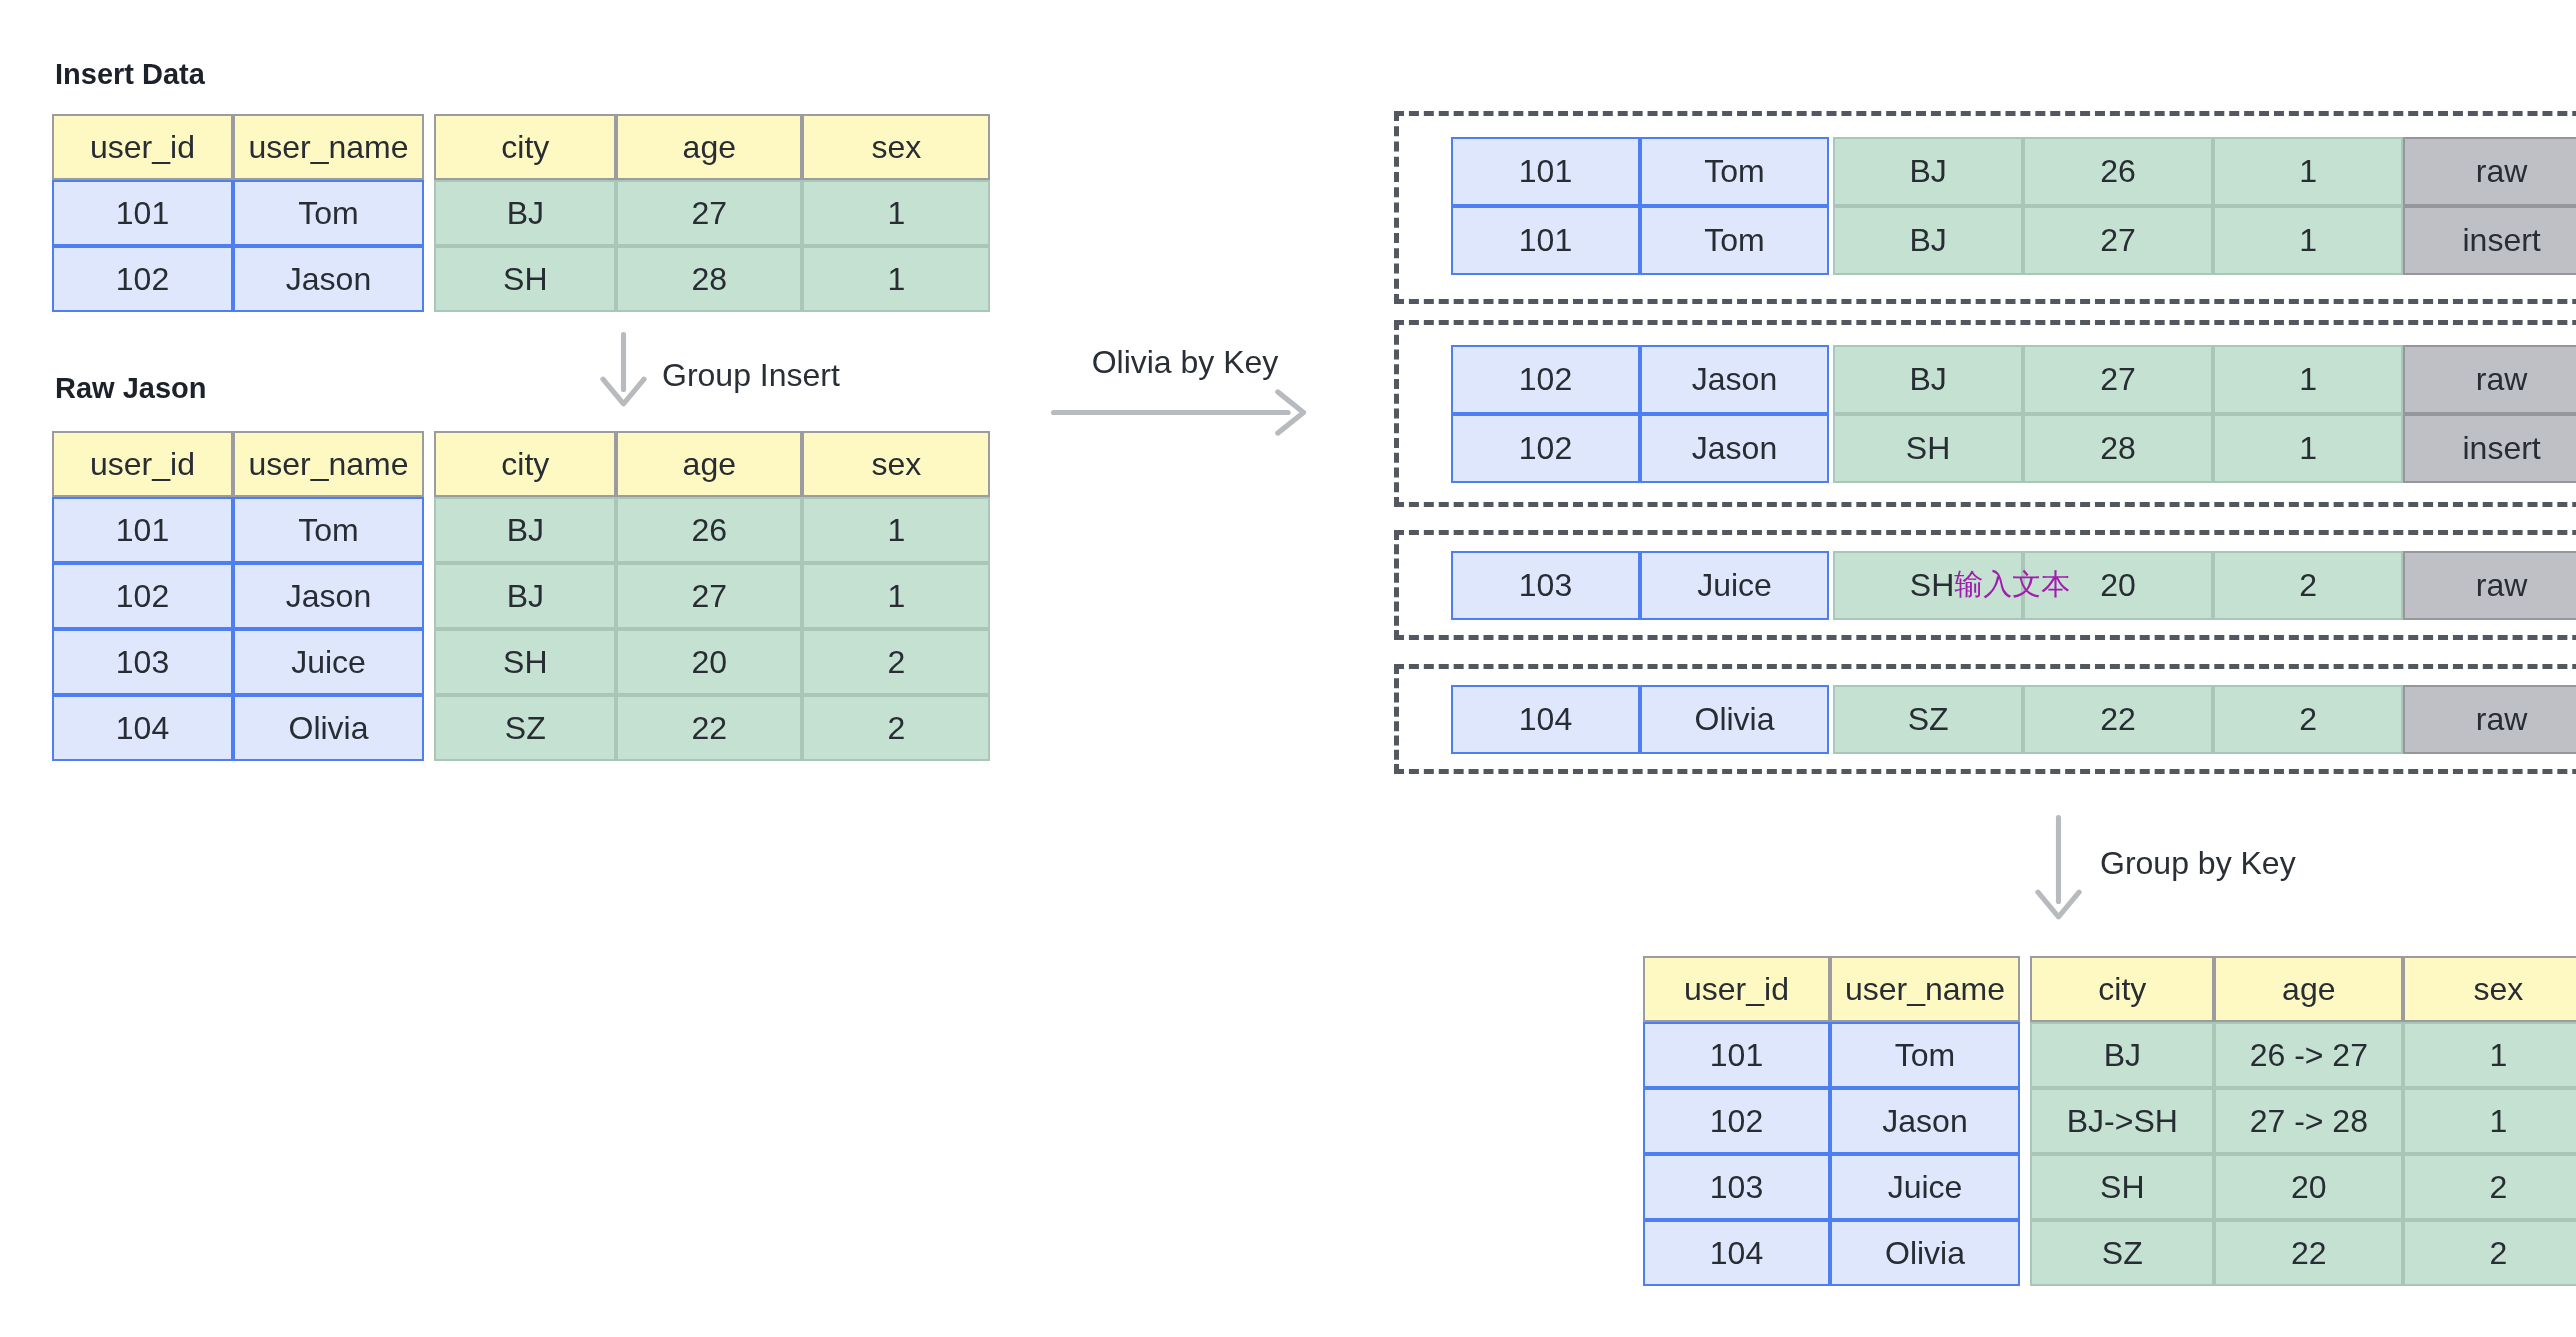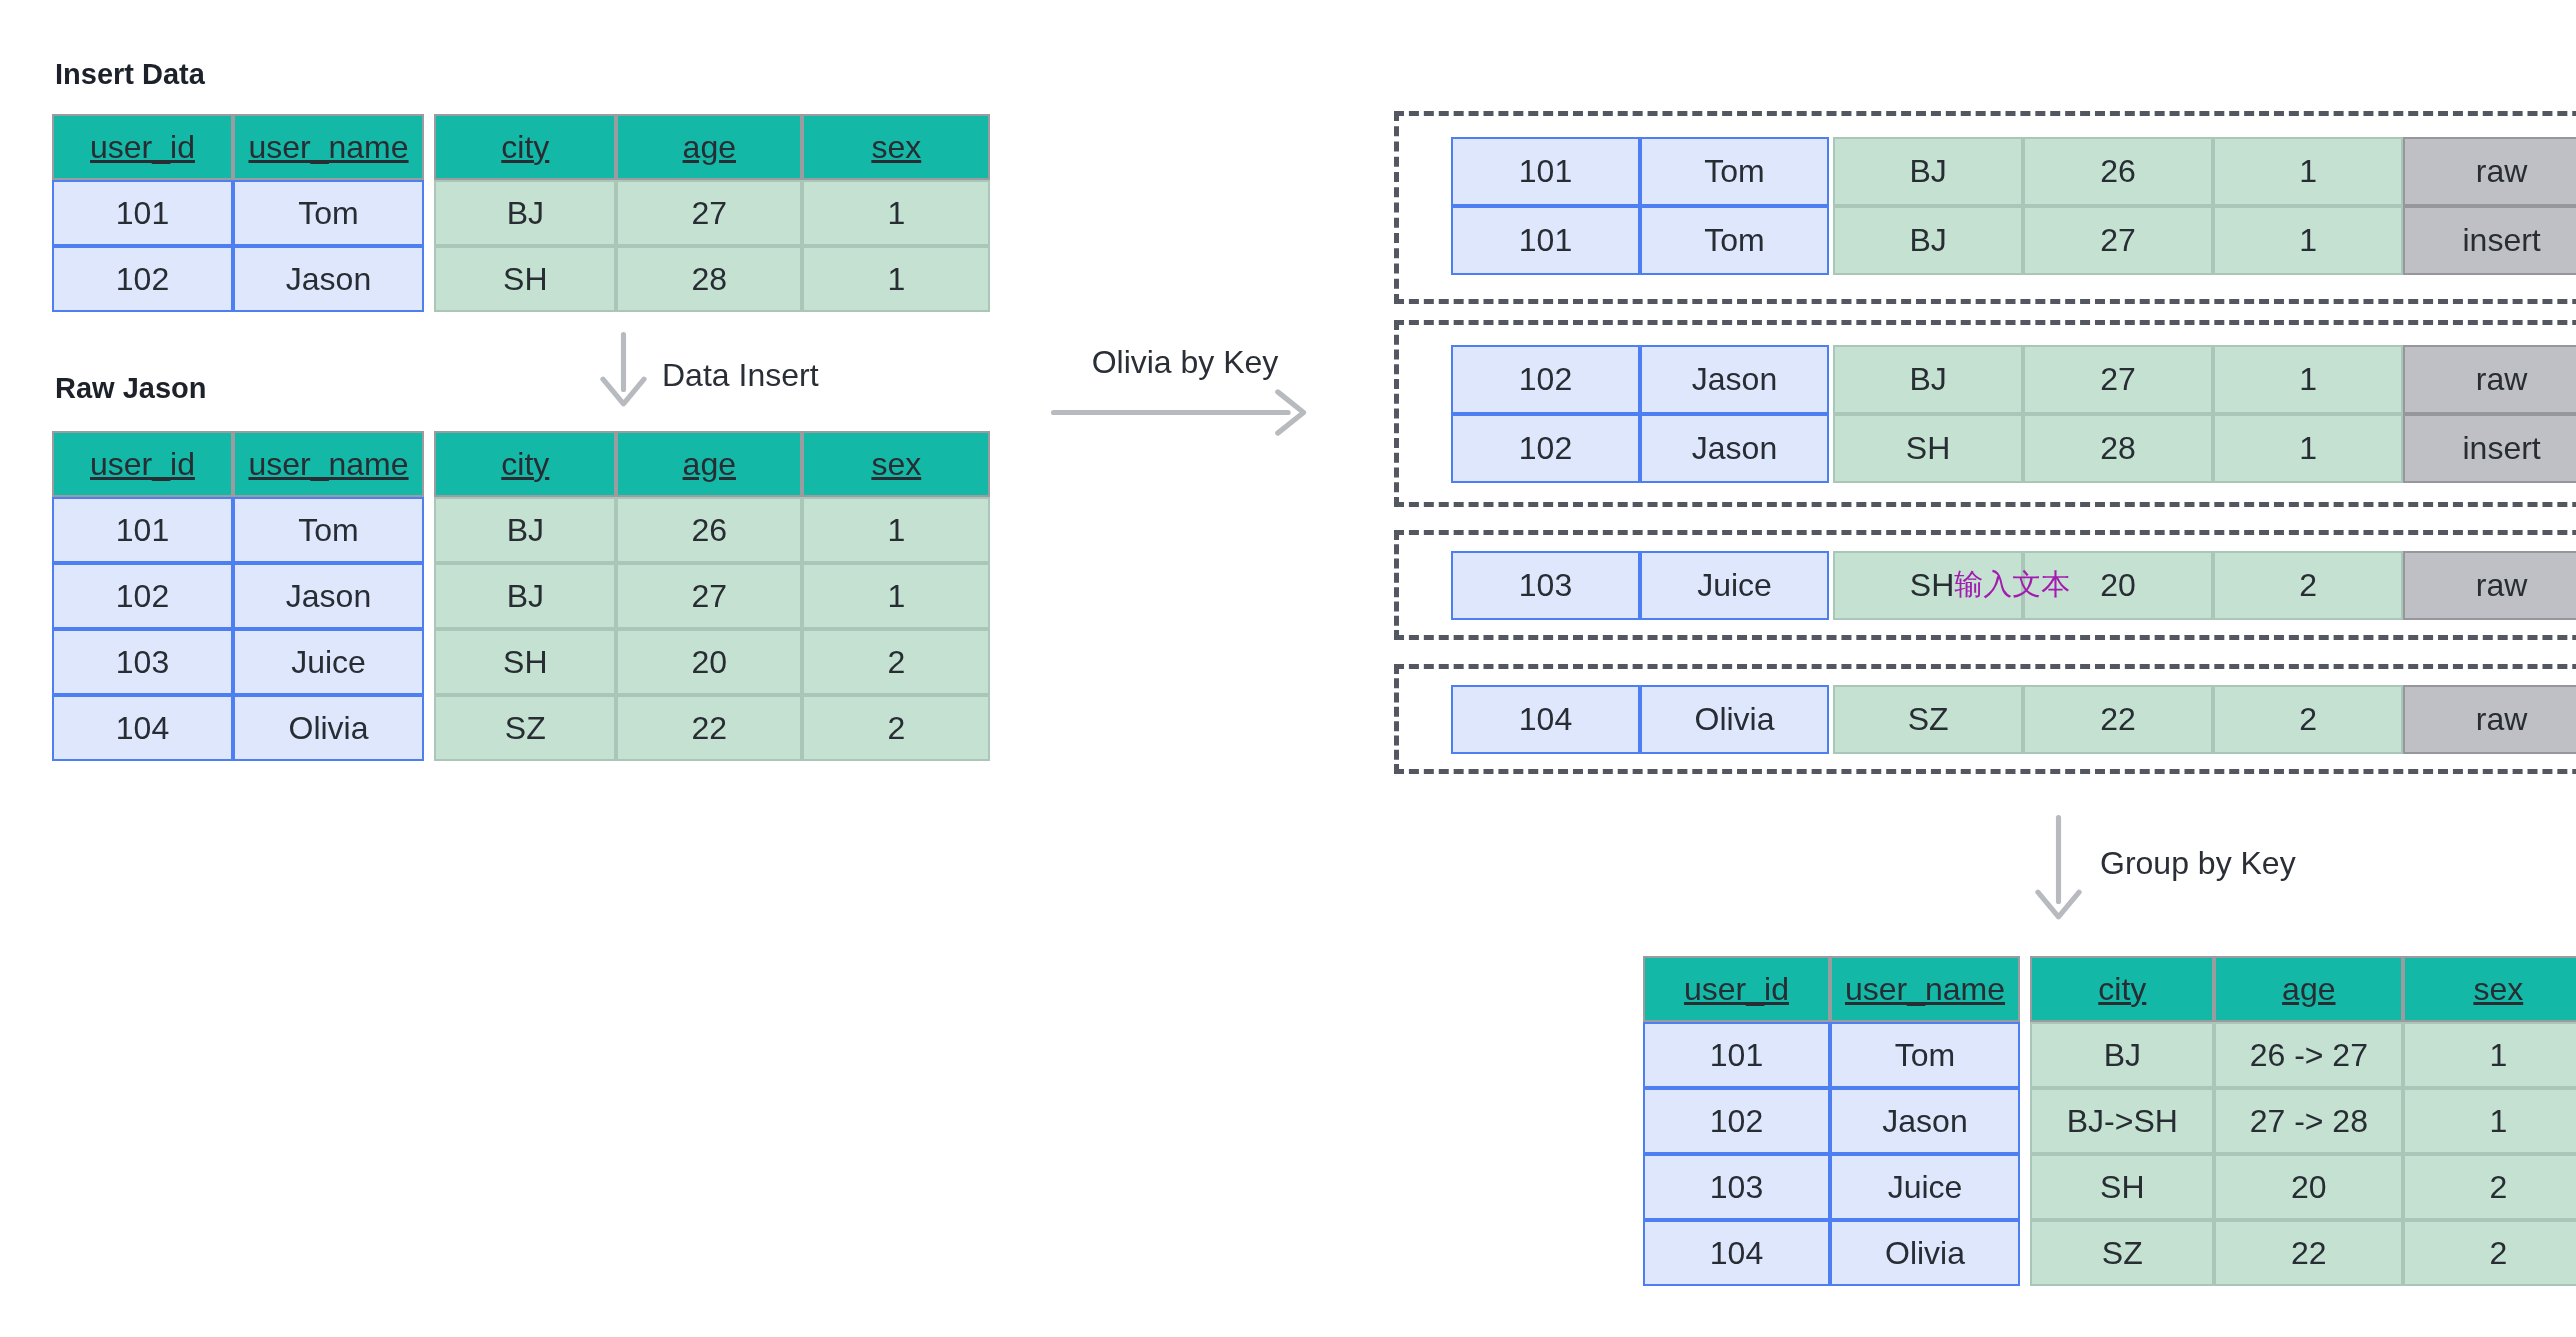--- a/index.html
+++ b/index.html
@@ -36,21 +36,21 @@
   .cell {
     box-sizing: border-box;
     flex: none;
     display: flex;
     align-items: center;
     justify-content: center;
     font-size: 32px;
     color: #282d34;
     white-space: nowrap;
   }
-  .ch { background: #14b8a6; border: 2.6px solid #9b9c9f; text-decoration: underline; }   
+  .ch { background: #fef9c3; border: 2.6px solid #9b9c9f; }   
   .ck { background: #dfe7fc; border: 2.6px solid #4d7ff2; }   
   .cv { background: #c4e1d2; border: 2.1px solid #a9c6b8; }   
   .ct { background: #bec0c5; border: 2.6px solid #95979c; }   
   .gapc { background: transparent; border: none; }
 
   .gbox {
     position: absolute;
     box-sizing: border-box;
     border: 5.2px dashed #53575f;
   }
@@ -106,21 +106,21 @@
         <div class="cell cv" style="width: 182px; height: 66px;">SH</div>
         <div class="cell cv" style="width: 186px; height: 66px;">28</div>
         <div class="cell cv" style="width: 188px; height: 66px;">1</div>
       </div>
     </div>
 
   <svg class="arrow" style="left:595px; top:332px;" width="57" height="77" viewBox="0 0 110 150">
     <path d="M55 5 V112"></path>
     <path d="M15 92 L55 140 L95 92"></path>
   </svg>
-  <div class="label" style="left:662px; top:357px;">Data Insert</div>
+  <div class="label" style="left:662px; top:357px;">Group Insert</div>
 
   <div class="title" style="left:55px; top:372px;">Raw Jason</div>
 
   <div class="dtable" id="raw-table" style="left:52px; top:431px;">
       <div class="trow">
         <div class="cell ch" style="width: 181px; height: 66px;">user_id</div>
         <div class="cell ch" style="width: 191px; height: 66px;">user_name</div>
         <div class="cell gapc" style="width: 10.3px; height: 66px;"></div>
         <div class="cell ch" style="width: 182px; height: 66px;">city</div>
         <div class="cell ch" style="width: 186px; height: 66px;">age</div>

